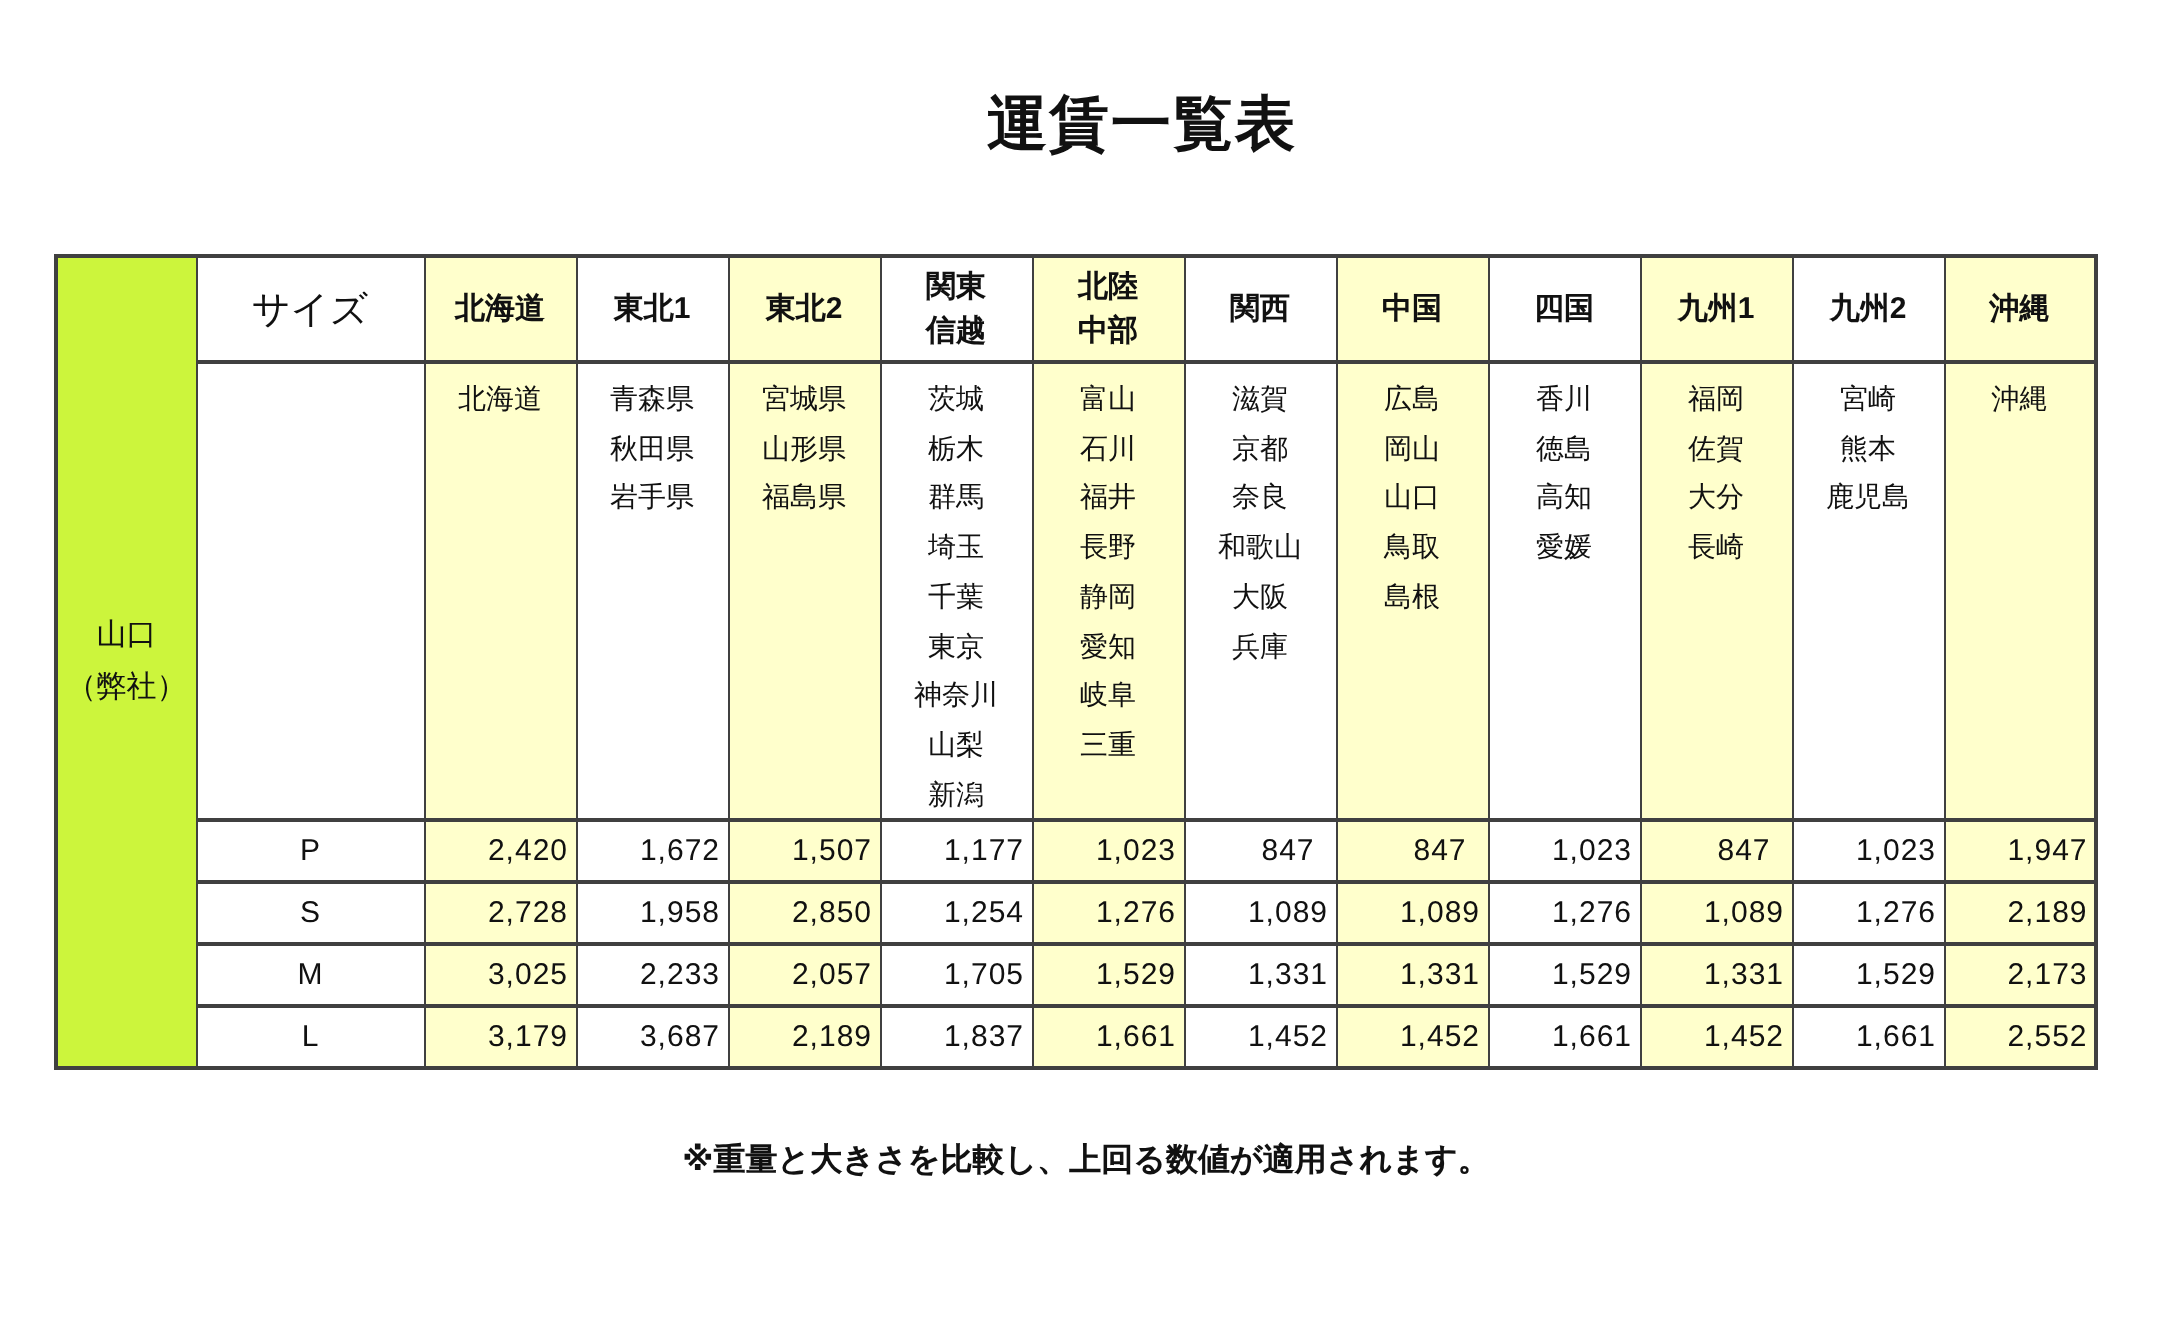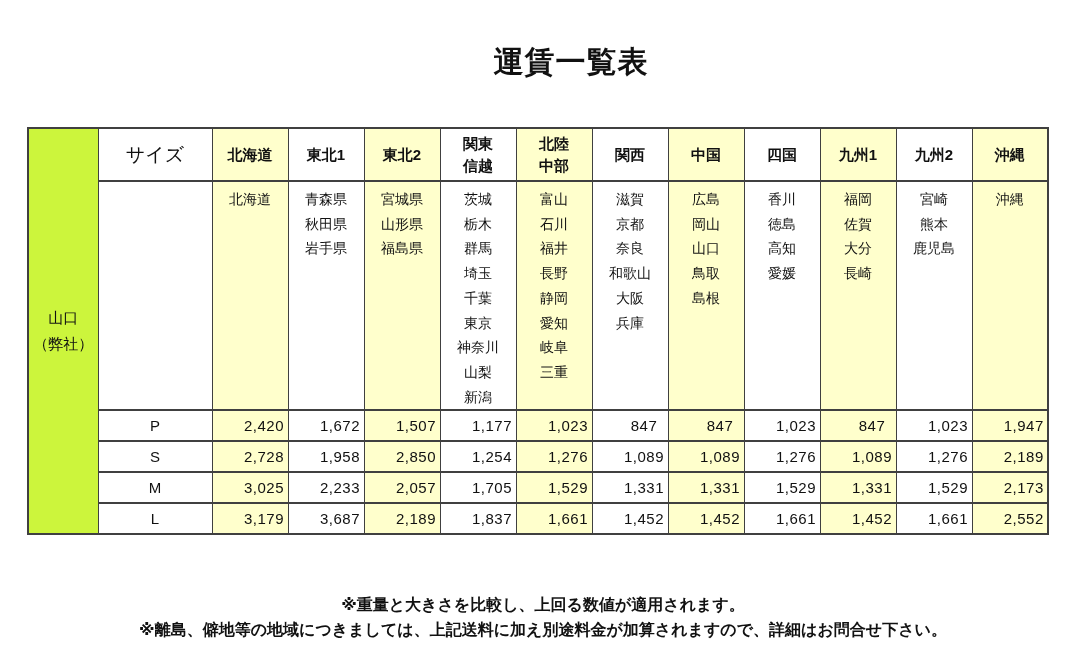--- a/index.html
+++ b/index.html
@@ -41,21 +41,21 @@
     font-weight:bold;font-size:15px;white-space:pre-line;line-height:22px;
   }
   td.pref-cell{
     vertical-align:top;padding-top:5px;
     white-space:pre-line;font-size:14px;line-height:24.7px;
   }
   td.size-label{font-size:15px;}
   td.price-cell{font-size:15px;letter-spacing:0.5px;padding-left:28px;}
   td.hl{background:var(--hl-bg);}
   .notes{
-    position:absolute;top:592px;left:0;width:100%;
+    position:absolute;top:568px;left:0;width:100%;
     text-align:center;font-weight:bold;font-size:16px;line-height:25px;
   }
 </style>
 </head>
 <body>
 
 <h1 class="title">運賃一覧表</h1>
 
 <table class="fare-table">
   <colgroup id="cols">
@@ -196,14 +196,13 @@
         <td class="price-cell">1,661</td>
         <td class="price-cell hl">1,452</td>
         <td class="price-cell">1,661</td>
         <td class="price-cell hl">2,552</td>
       </tr>
     </tbody>
 </table>
 
 <div class="notes">
   <div class="note">※重量と大きさを比較し、上回る数値が適用されます。</div>
-  <div class="note">※離島、僻地等の地域につきましては、上記送料に加え別途料金が加算されますので、詳細はお問合せ下さい。</div>
 </div>
 
 </body></html>

